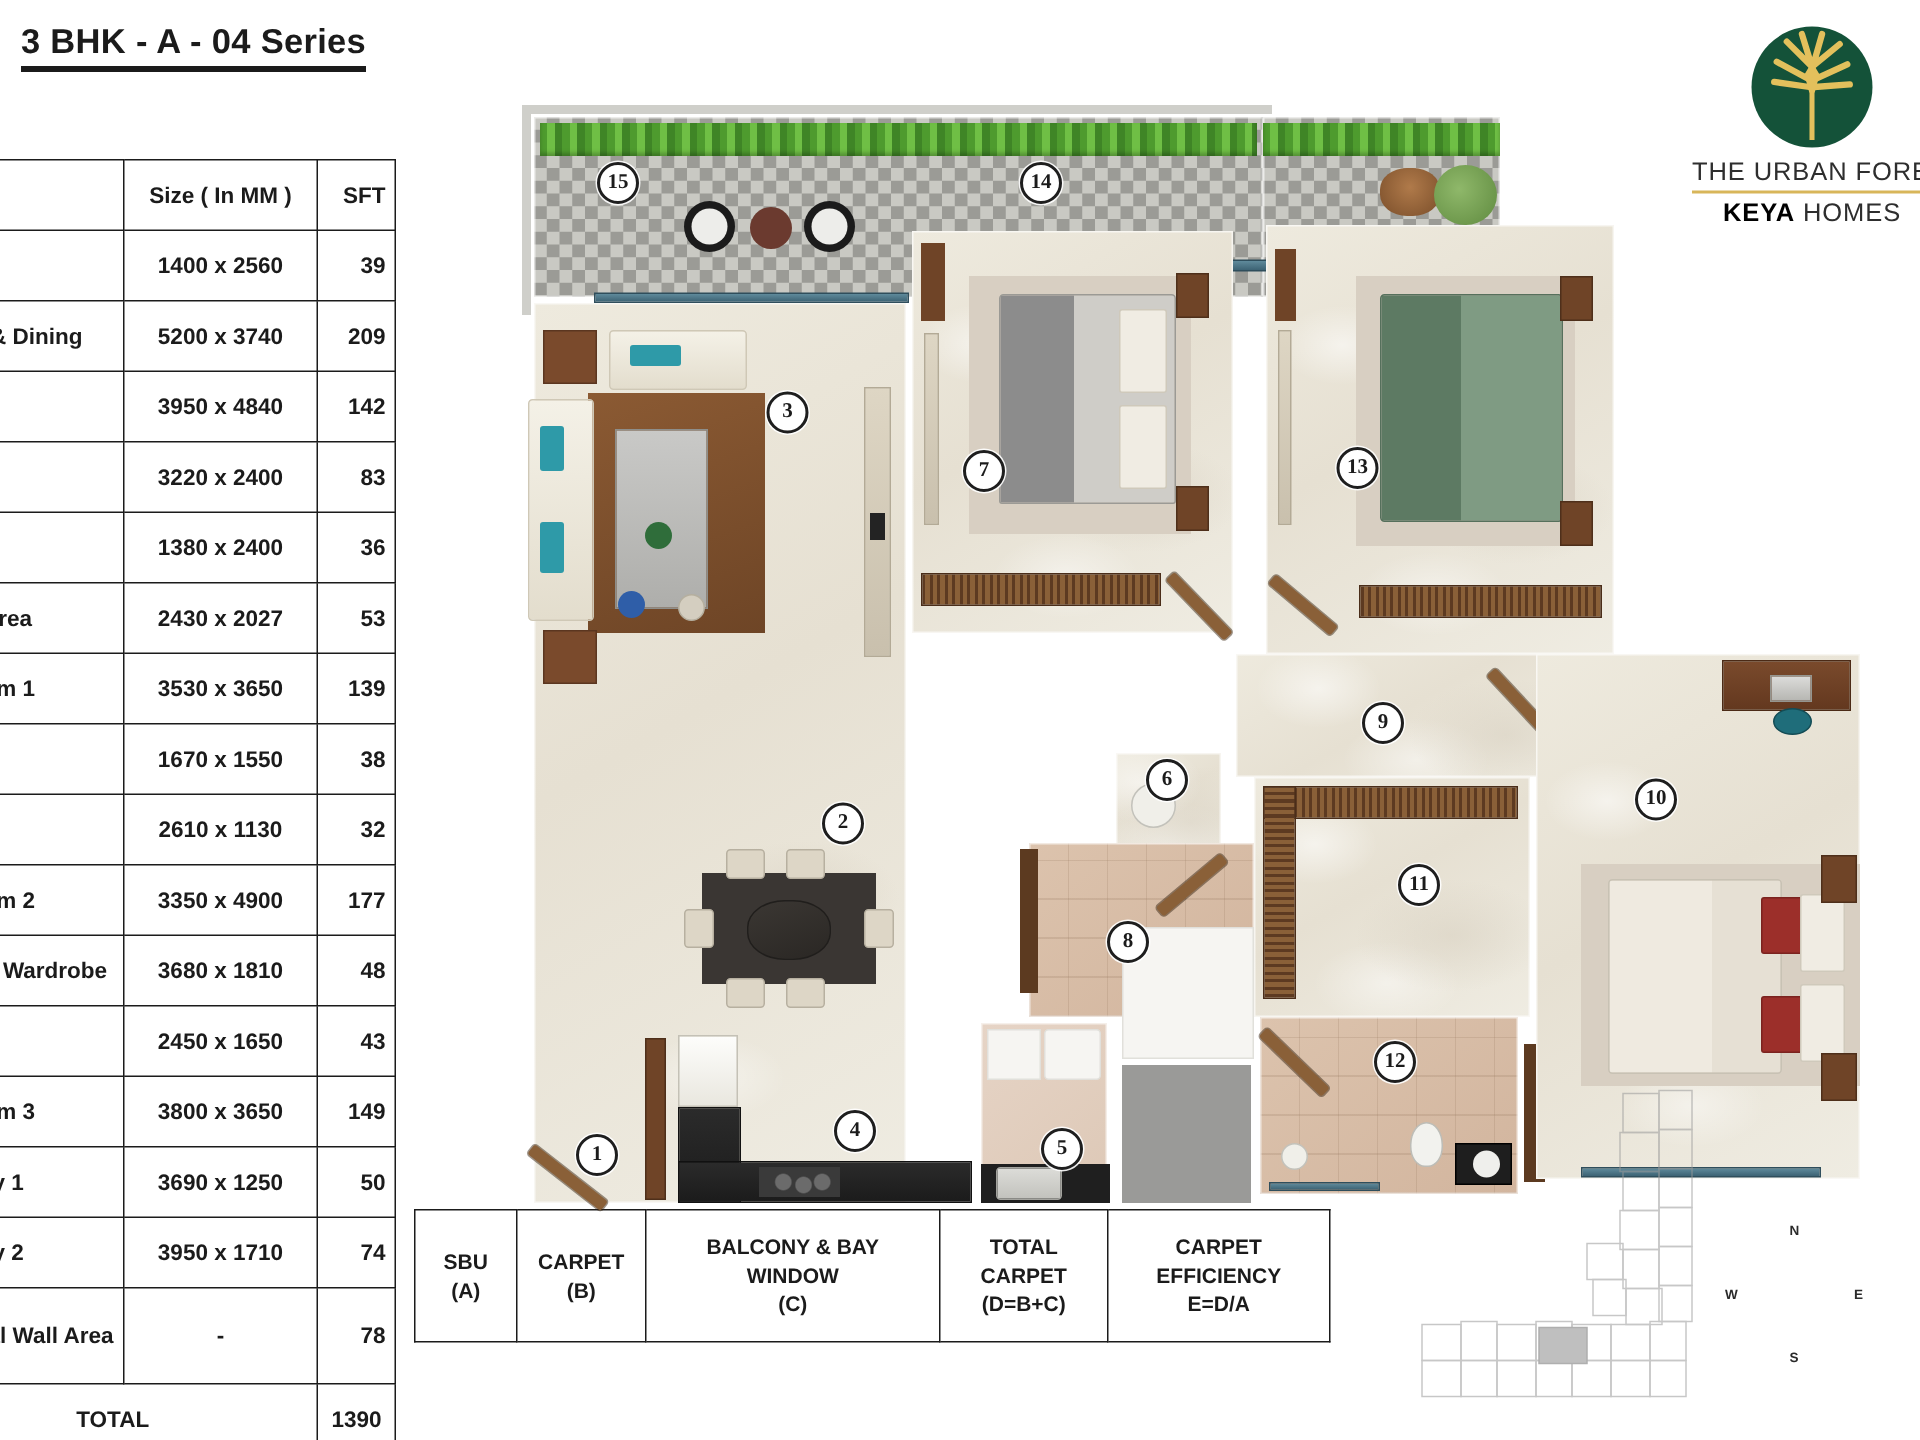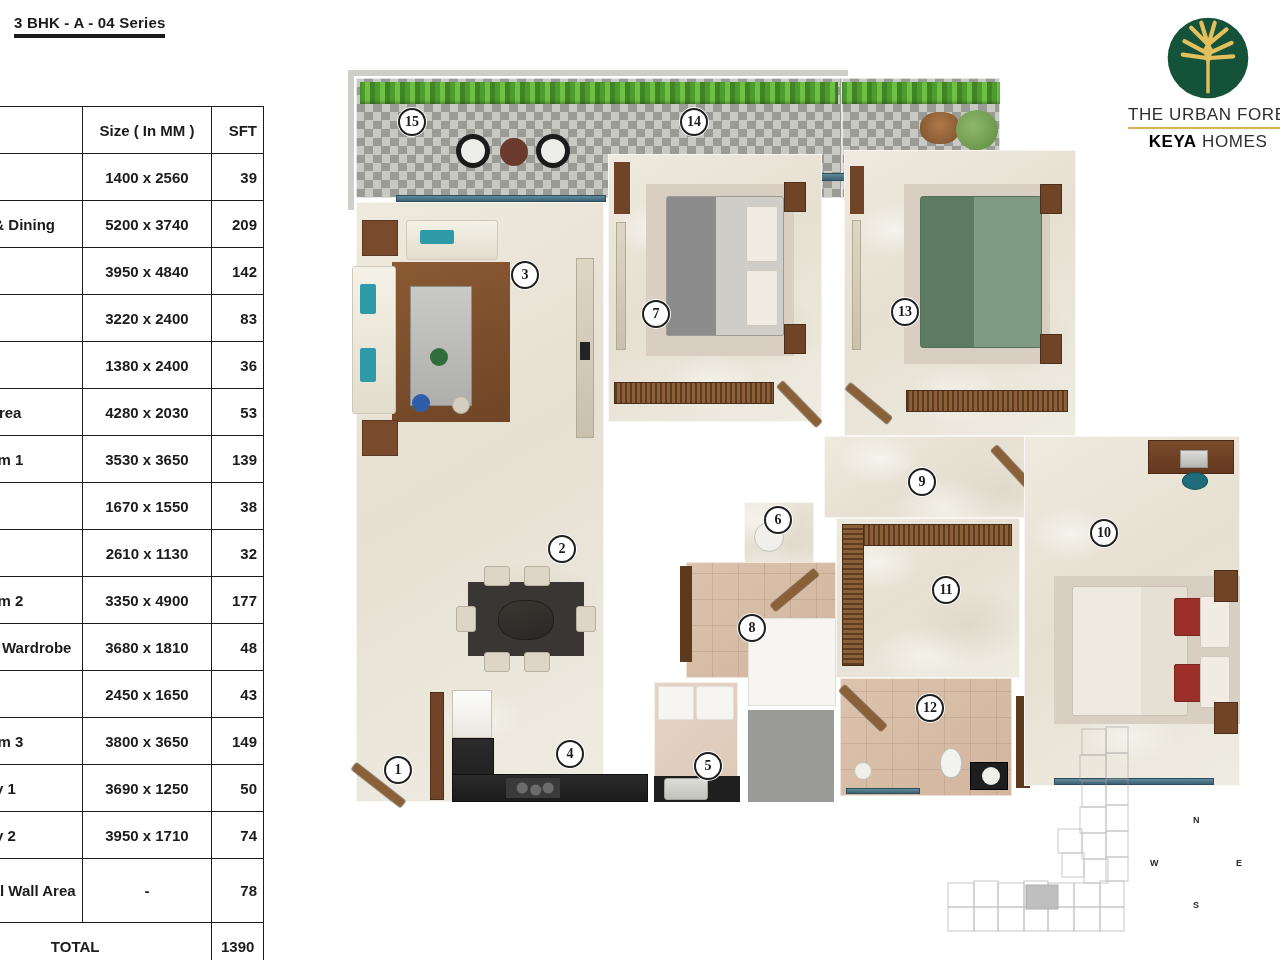--- a/index.html
+++ b/index.html
@@ -8,21 +8,21 @@
     width: 1280px; height: 960px;
     background: #ffffff;
     font-family: "Liberation Sans", sans-serif;
     overflow: hidden;
   }
   #page { position: relative; width: 1280px; height: 960px; background:#fff; }
 
   
   .plan-title {
     position: absolute; left: 14px; top: 14px;
-    font-size: 15px; font-weight: bold; color: #1b1b1b;
+    font-size: 23px; font-weight: bold; color: #1b1b1b;
     letter-spacing: .2px;
     border-bottom: 4px solid #1b1b1b;
     padding-bottom: 3px;
   }
   .floor-label {
     position: absolute; left: 466px; top: 22px;
     font-size: 25px; color: #1b1b1b; letter-spacing: .4px;
   }
 
   
@@ -232,21 +232,21 @@
             <td class="c-size">3220 x 2400</td>
             <td class="c-sft">83</td>
           </tr>
           <tr>
             <td class="c-area">Utility</td>
             <td class="c-size">1380 x 2400</td>
             <td class="c-sft">36</td>
           </tr>
           <tr>
             <td class="c-area">Wash Area</td>
-            <td class="c-size">4280 x 2030</td>
+            <td class="c-size">2430 x 2027</td>
             <td class="c-sft">53</td>
           </tr>
           <tr>
             <td class="c-area">Bedroom 1</td>
             <td class="c-size">3530 x 3650</td>
             <td class="c-sft">139</td>
           </tr>
           <tr>
             <td class="c-area">Toilet</td>
             <td class="c-size">1670 x 1550</td>
@@ -295,20 +295,27 @@
           <tr class="total-row">
             <td class="c-area" colspan="2">TOTAL</td>
             <td class="c-sft">1390</td>
           </tr>
         </tbody>
     </table>
   </div>
 
   <table class="summary-table">
     <tbody>
+        <tr>
+      <th class="sw-1"><span>SBU<br>(A)</span></th>
+      <th class="sw-2"><span>CARPET<br>(B)</span></th>
+      <th class="sw-3"><span>BALCONY &amp; BAY<br>WINDOW<br>(C)</span></th>
+      <th class="sw-4"><span>TOTAL<br>CARPET<br>(D=B+C)</span></th>
+      <th class="sw-5"><span>CARPET<br>EFFICIENCY<br>E=D/A</span></th>
+    </tr>
   </tbody>
     </table>
 
   <div class="plan">
 
     <div class="wall-out" style="left:0px; top:8px; width:500px; height:6px; background:#cfcfca; border:none;"></div>
     <div class="wall-out" style="left:0px; top:8px; width:6px; height:140px; background:#cfcfca; border:none;"></div>
 
     <div class="rm balcony-floor" style="left:8px; top:16px; width:486px; height:120px;"></div>
     <div class="hedge" style="left:12px; top:20px; width:478px; height:22px;"></div>

